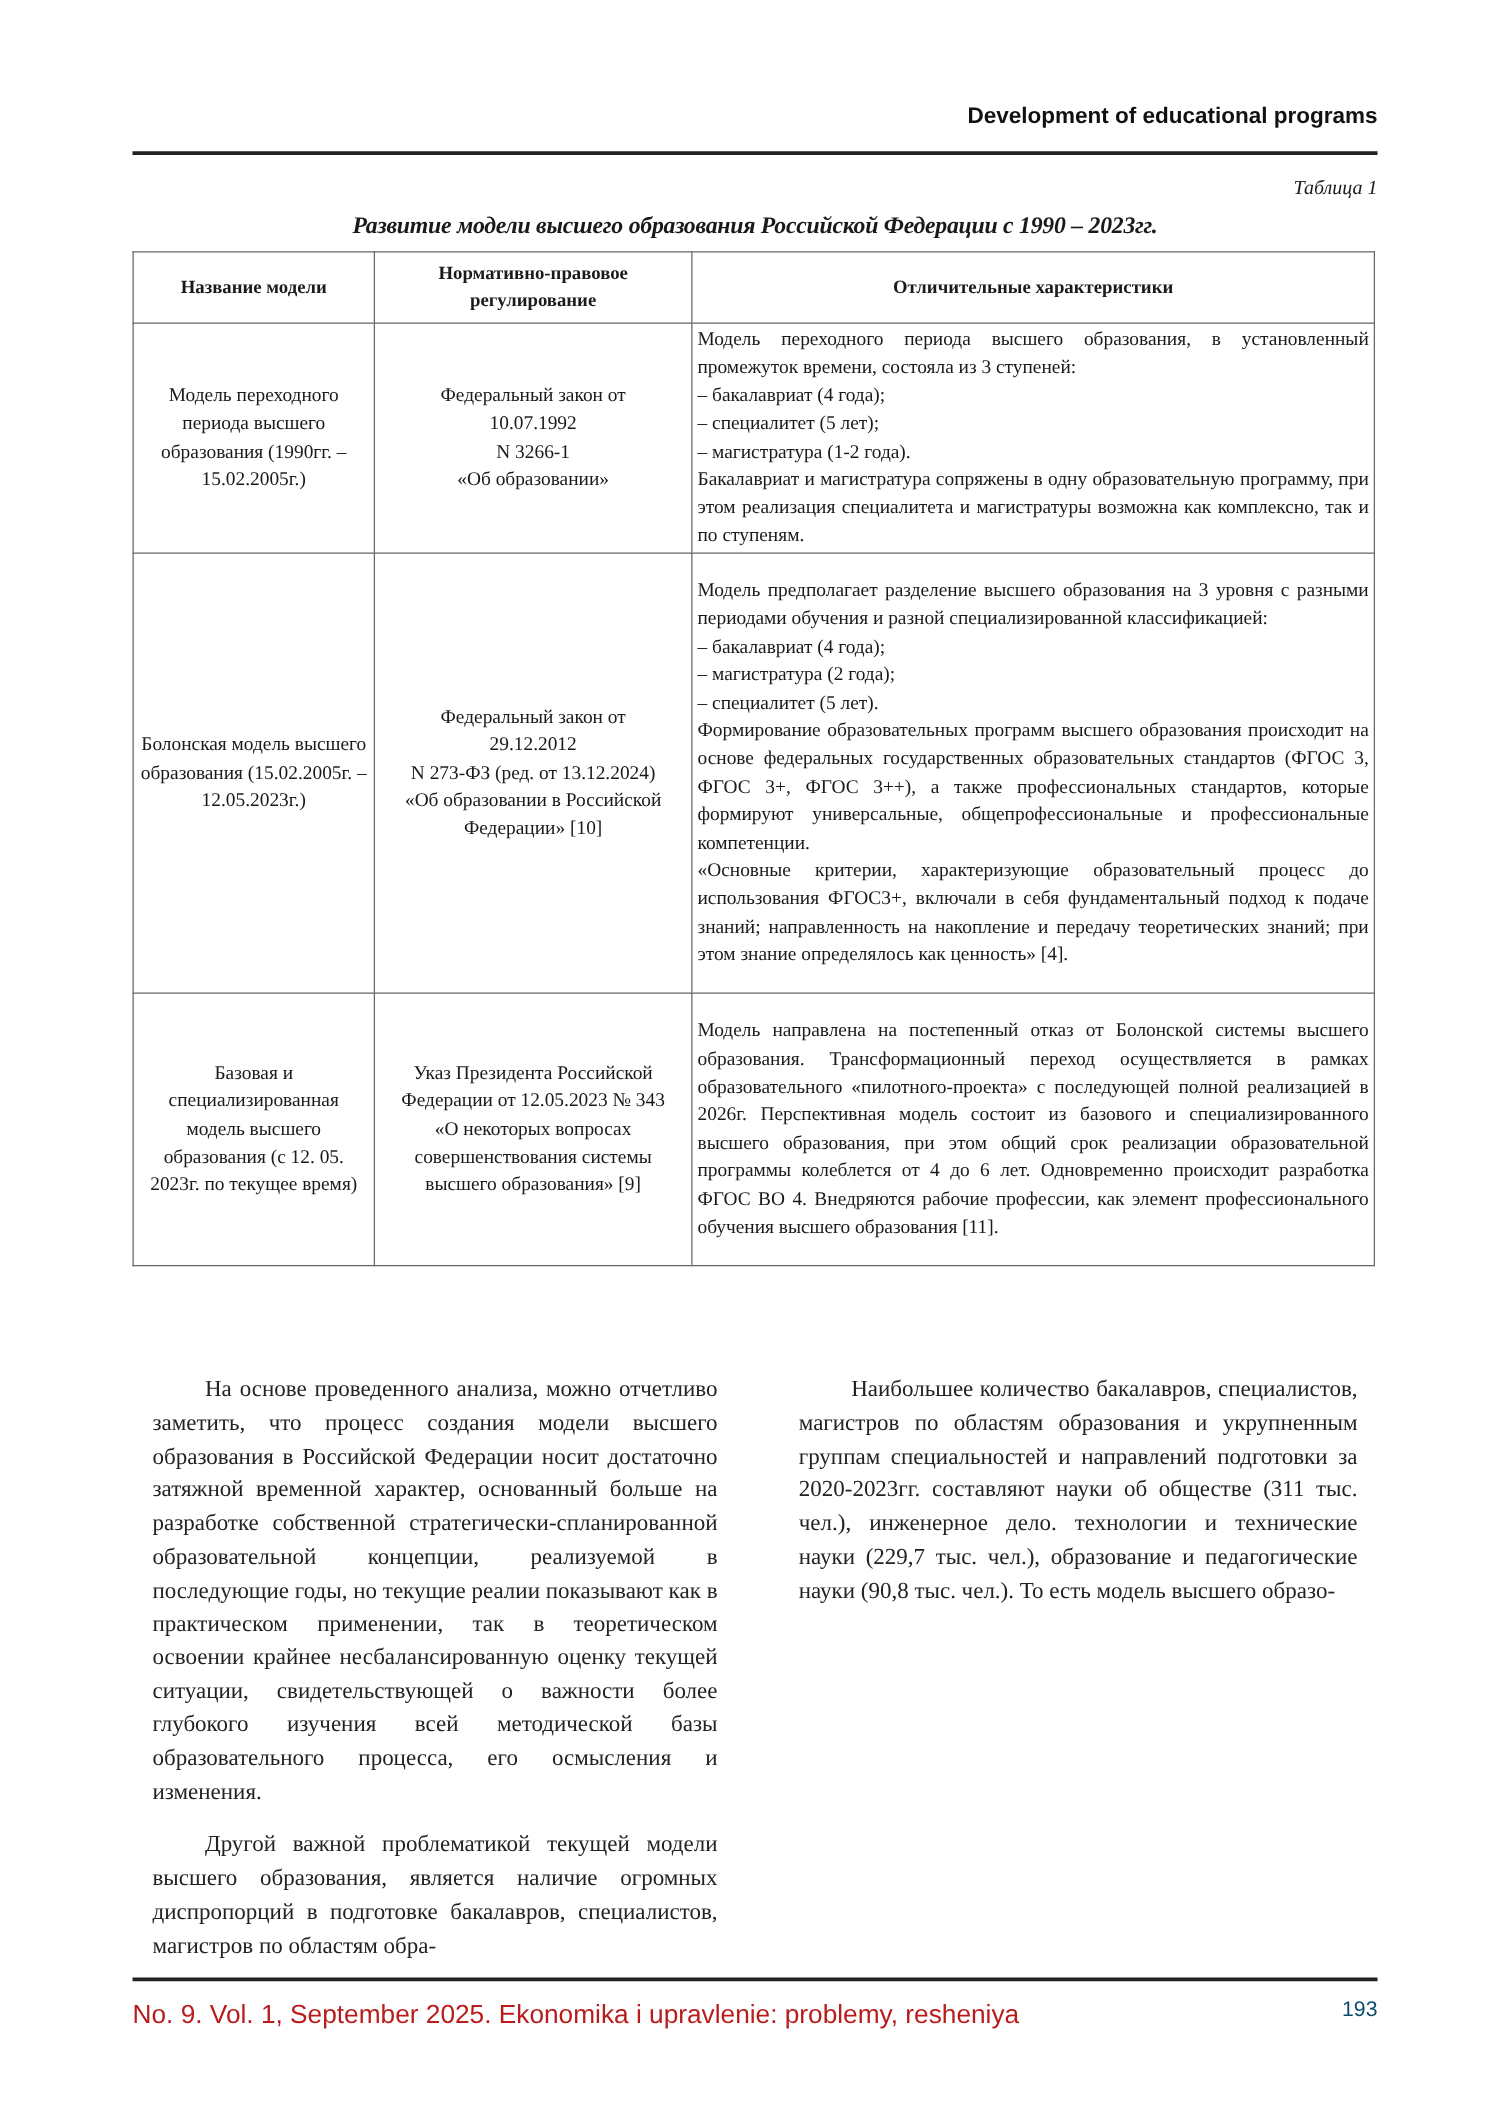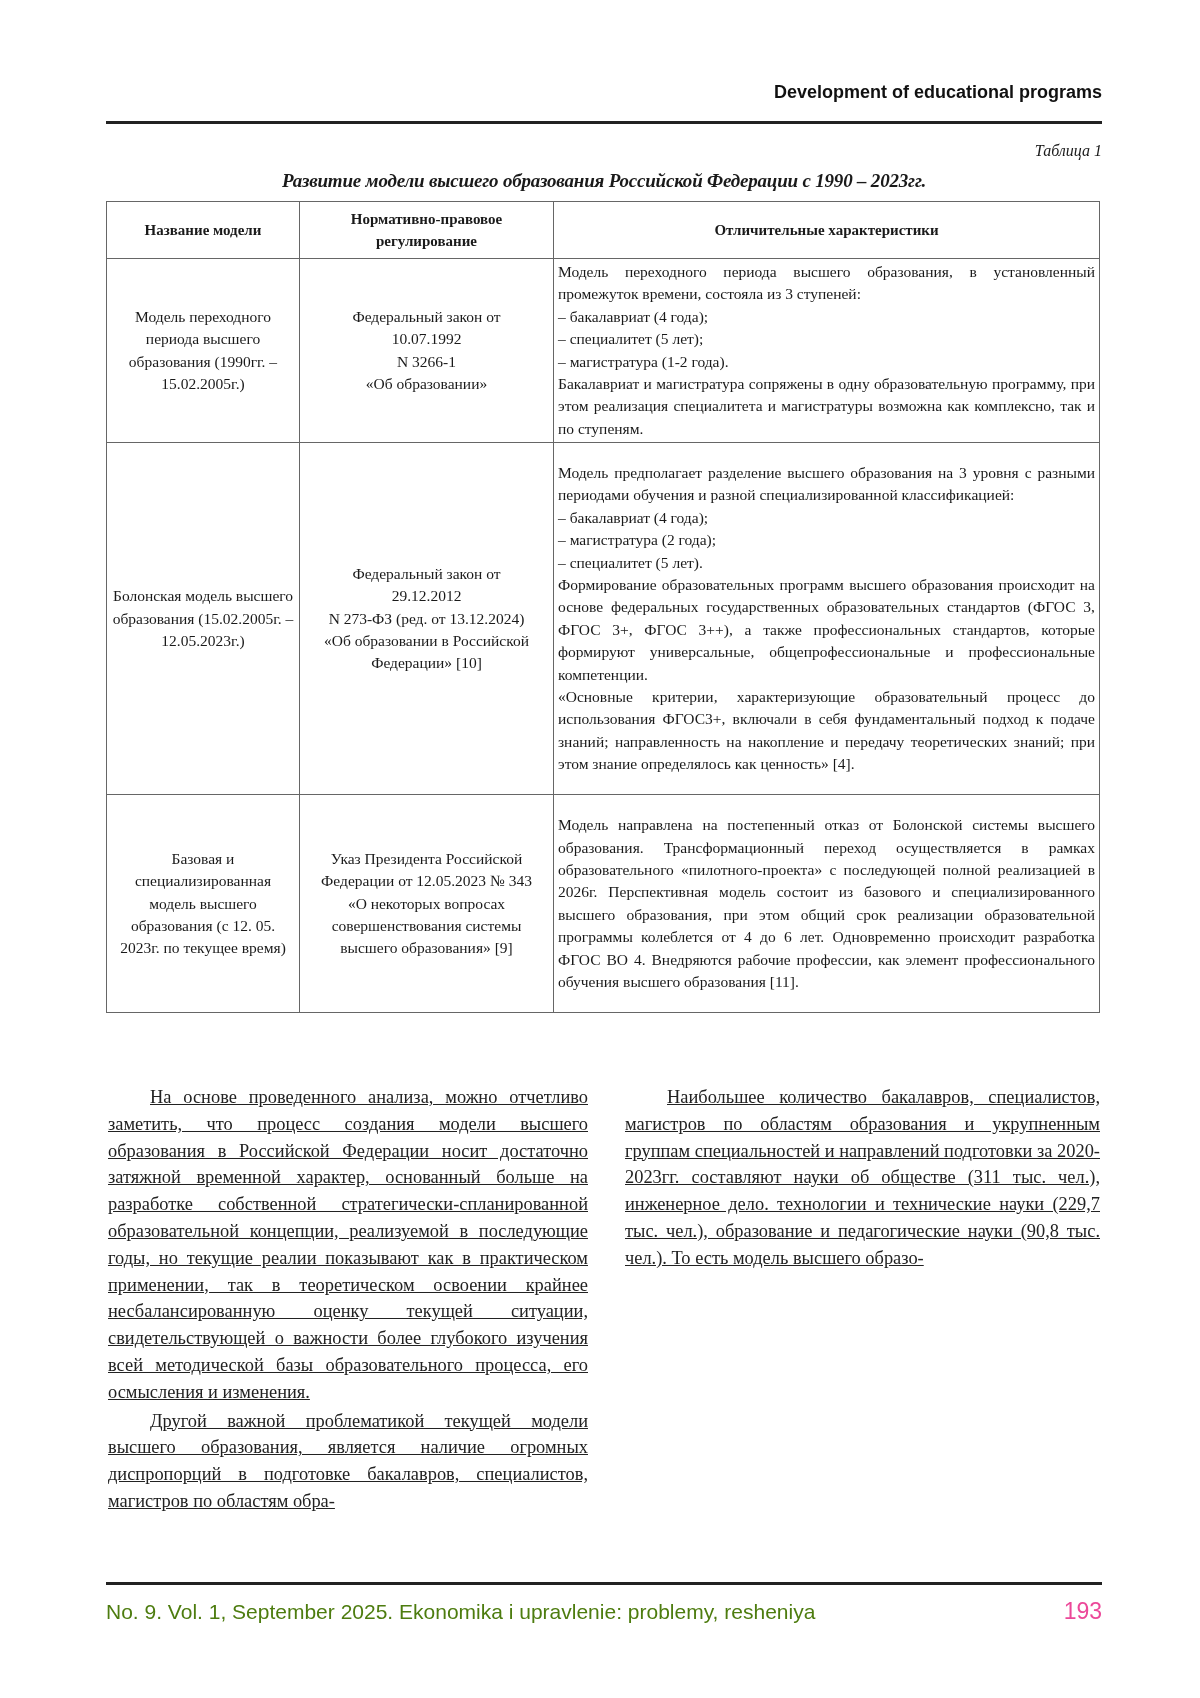--- a/index.html
+++ b/index.html
@@ -32,30 +32,30 @@
   .col1 { width: 182px; }
   .col2 { width: 243px; }
   .line { display: block; }
   .body-text {
     position: absolute; top: 1082px;
     font-family: "Liberation Serif", serif; font-size: 18.4px; line-height: 26.8px;
     text-align: justify; color: #222;
   }
   .col-left { left: 0; width: 484px; }
   .col-right { left: 517px; width: 479px; }
-  .body-text p { margin: 2px; text-decoration: underline; }
+  .body-text p { margin: 16px; }
   .body-text p.indent { text-indent: 42px; }
   .footer-rule { position: absolute; top: 1582px; left: 0; width: 996px; height: 3px; background: #222; }
   .footer-journal {
     position: absolute; top: 1600px; left: 0;
-    font-family: "Liberation Sans", sans-serif; font-size: 21px; color: #4d7c0f;
+    font-family: "Liberation Sans", sans-serif; font-size: 21px; color: #b91c1c;
   }
   .footer-page {
     position: absolute; top: 1598px; right: 0;
-    font-family: "Liberation Sans", sans-serif; font-size: 23px; color: #ec4899;
+    font-family: "Liberation Sans", sans-serif; font-size: 17px; color: #0c4a6e;
   }
 </style>
 </head>
 <body>
 
 <div class="page">
 
   <div class="running-header">Development of educational programs</div>
   <div class="header-rule"></div>
 

